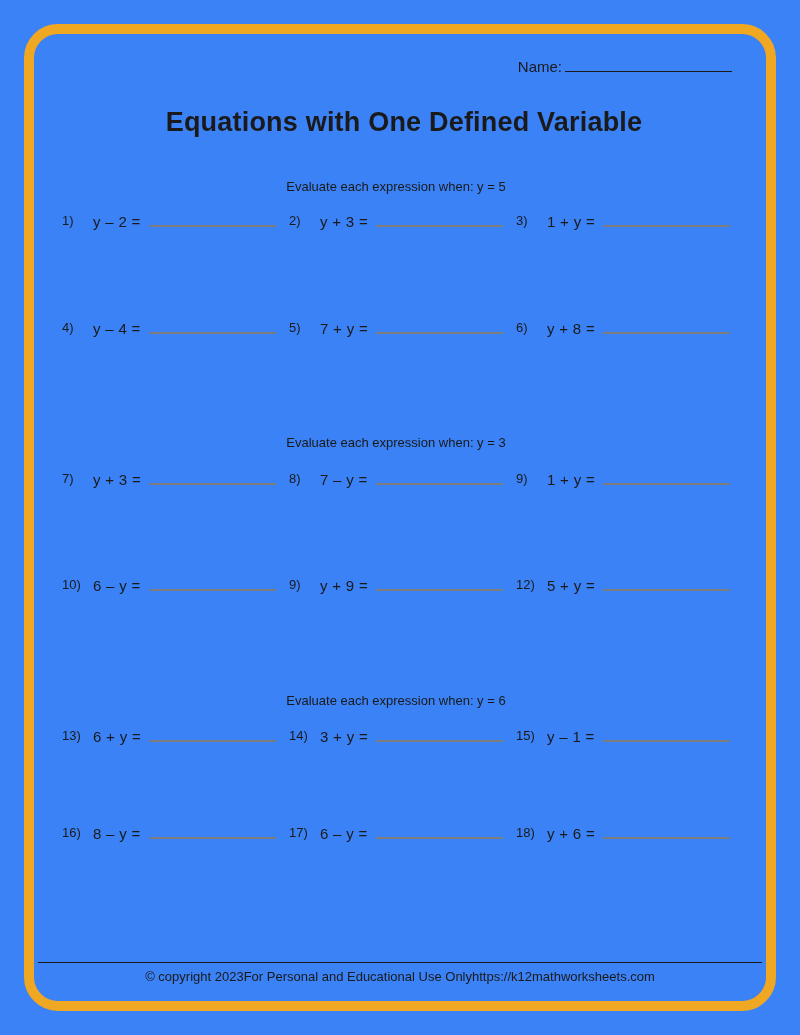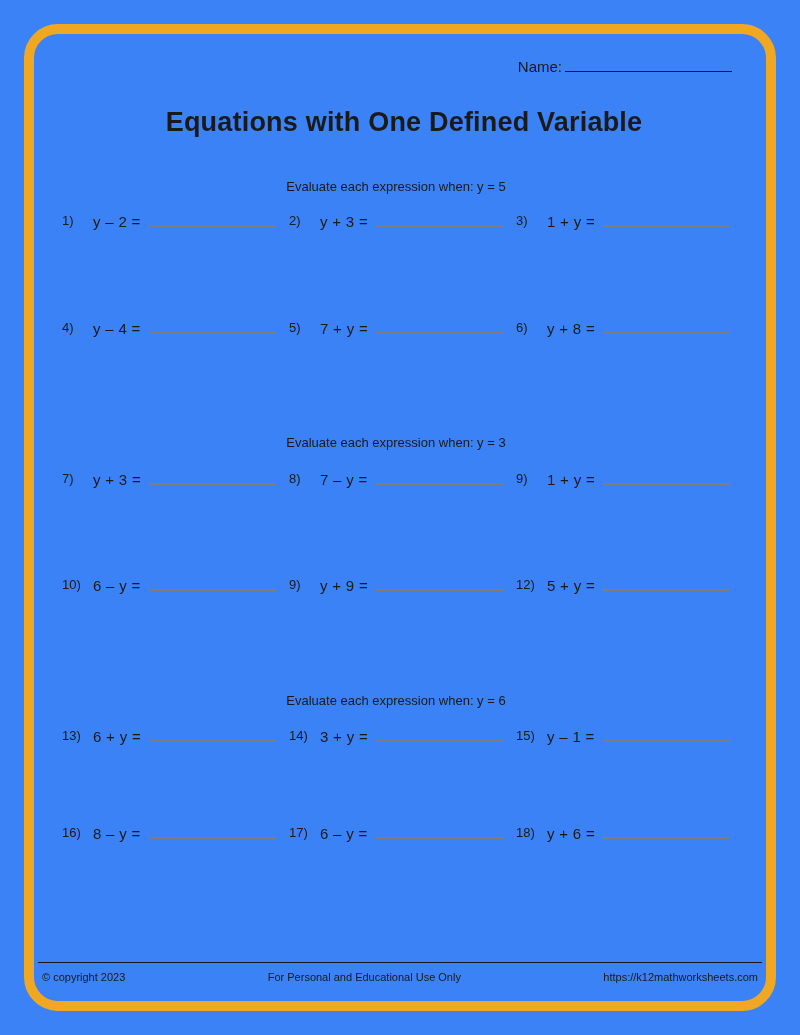--- a/index.html
+++ b/index.html
@@ -106,23 +106,23 @@
     top: 962px;
     height: 0;
     border-top: 1.6px solid #1a1a1a;
   }
   .footer {
     position: absolute;
     left: 42px;
     right: 42px;
     top: 968px;
     display: flex;
-    justify-content: space-between;
+    justify-content: center;
     align-items: baseline;
-    font-size: 11px;
+    font-size: 13px;
     line-height: 18px;
   }
 </style>
 </head>
 <body>
 
 <div class="page">
   <div class="border-frame"></div>
 
   <div class="name-row">

